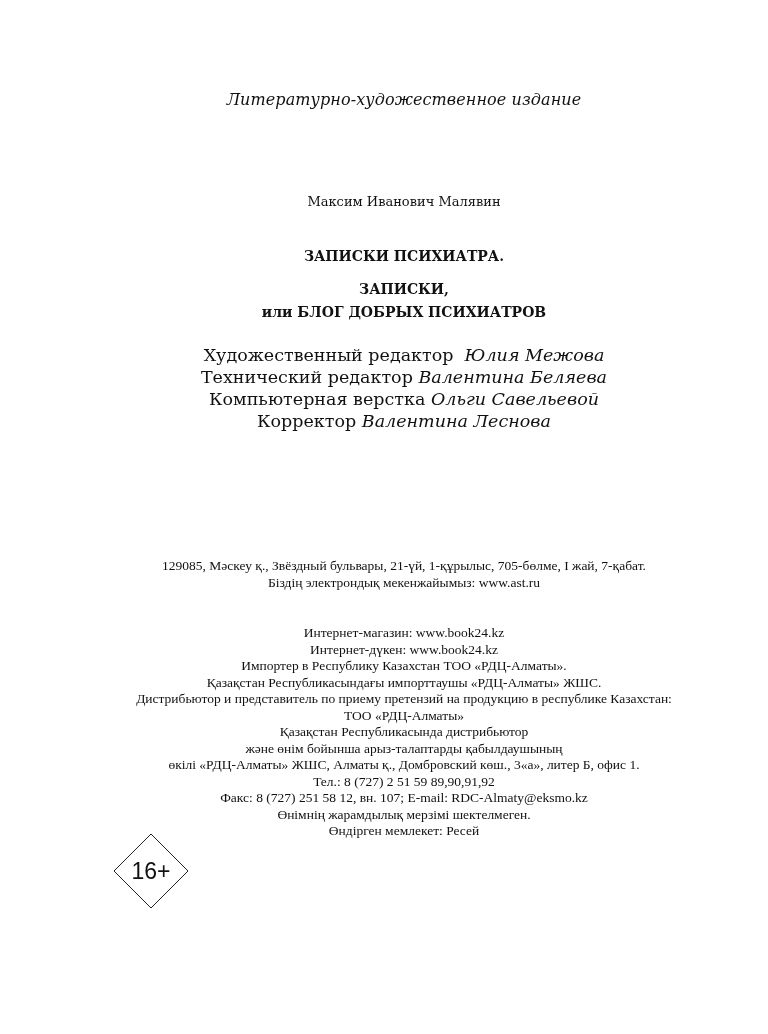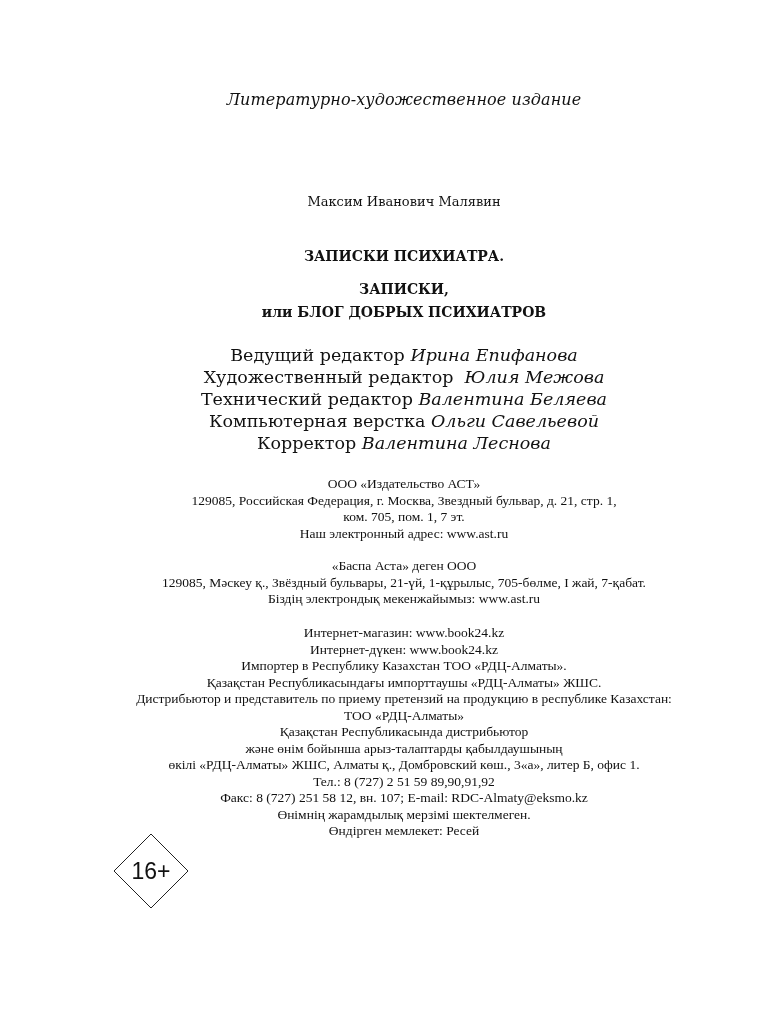--- a/index.html
+++ b/index.html
@@ -31,36 +31,28 @@
 
   <div class="col serif edition">Литературно-художественное издание</div>
 
   <div class="col serif author">Максим Иванович Малявин</div>
 
   <div class="col serif title t1">ЗАПИСКИ ПСИХИАТРА.</div>
   <div class="col serif title t2">ЗАПИСКИ,</div>
   <div class="col serif title t3">или БЛОГ ДОБРЫХ ПСИХИАТРОВ</div>
 
   <div class="col serif credits">
-    <span class="line"><span>Ведущий редактор </span><i>Ирина Епифанова</i></span>
     <span class="line"><span style="white-space:pre">Художественный редактор  </span><i>Юлия Межова</i></span>
     <span class="line"><span>Технический редактор </span><i>Валентина Беляева</i></span>
     <span class="line"><span>Компьютерная верстка </span><i>Ольги Савельевой</i></span>
     <span class="line"><span>Корректор </span><i>Валентина Леснова</i></span>
   </div>
 
-  <div class="col times block b1">
-    <span class="line">ООО «Издательство АСТ»</span>
-    <span class="line">129085, Российская Федерация, г. Москва, Звездный бульвар, д. 21, стр. 1,</span>
-    <span class="line">ком. 705, пом. 1, 7 эт.</span>
-    <span class="line">Наш электронный адрес: www.ast.ru</span>
-  </div>
 
   <div class="col times block b2">
-    <span class="line">«Баспа Аста» деген ООО</span>
     <span class="line">129085, Мәскеу қ., Звёздный бульвары, 21-үй, 1-құрылыс, 705-бөлме, I жай, 7-қабат.</span>
     <span class="line">Біздің электрондық мекенжайымыз: www.ast.ru</span>
   </div>
 
   <div class="col times block b3">
     <span class="line">Интернет-магазин: www.book24.kz</span>
     <span class="line">Интернет-дүкен: www.book24.kz</span>
     <span class="line">Импортер в Республику Казахстан ТОО «РДЦ-Алматы».</span>
     <span class="line">Қазақстан Республикасындағы импорттаушы «РДЦ-Алматы» ЖШС.</span>
     <span class="line">Дистрибьютор и представитель по приему претензий на продукцию в республике Казахстан:</span>

